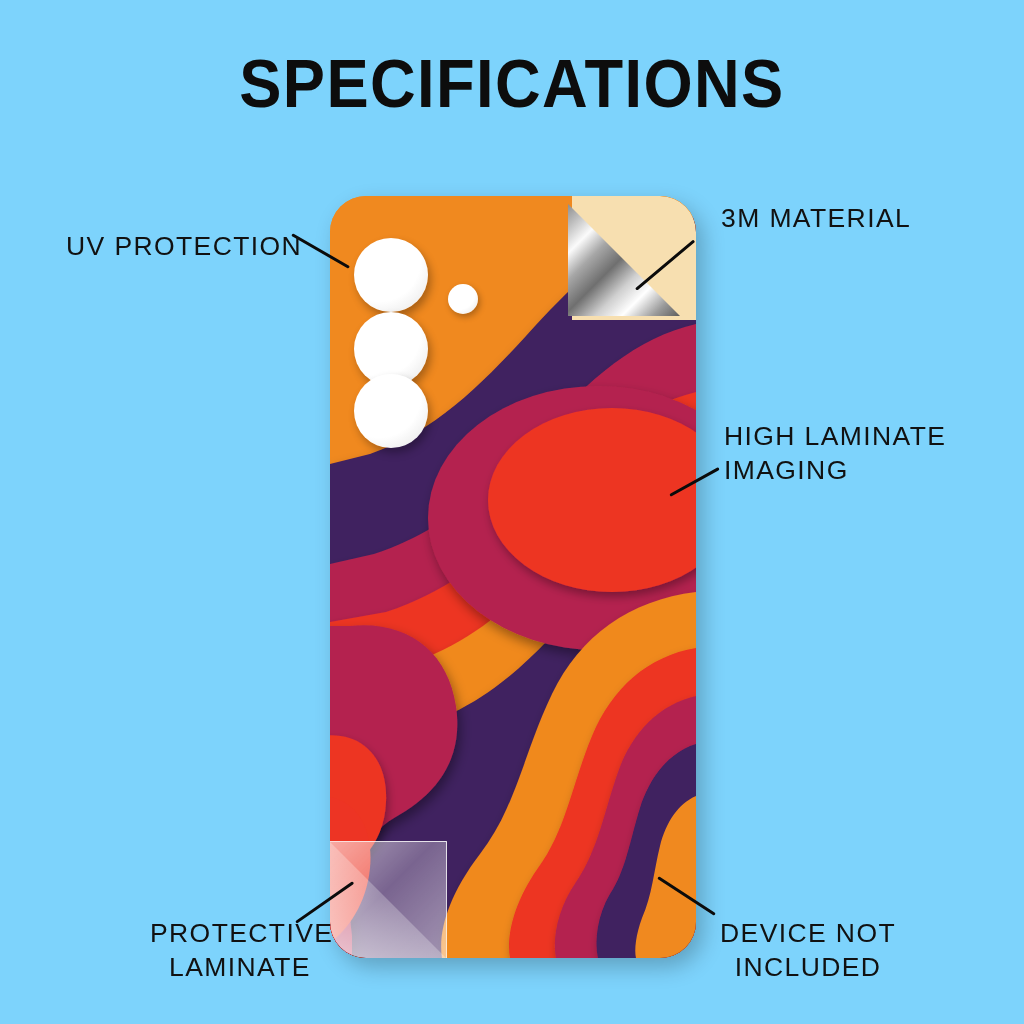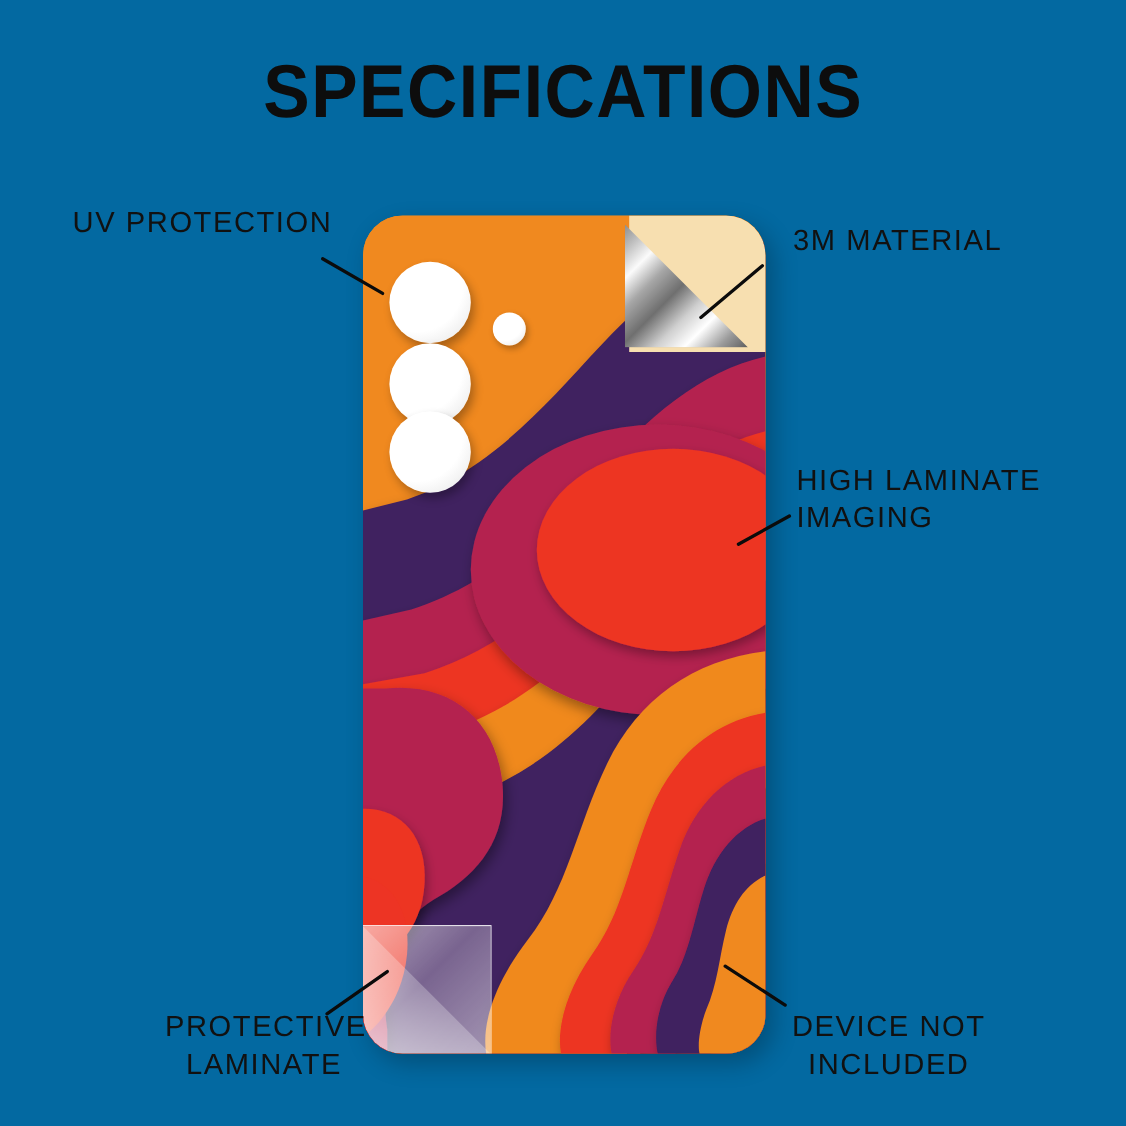--- a/index.html
+++ b/index.html
@@ -4,21 +4,21 @@
 <style>
   html, body {
     margin: 0;
     padding: 0;
     background: #ffffff;
   }
   #canvas {
     position: relative;
     width: 1024px;
     height: 1024px;
-    background: #0369a1;
+    background: #7dd3fc;
     overflow: hidden;
     font-family: "Liberation Sans", sans-serif;
   }
 
   
   #title {
     position: absolute;
     top: 44px;
     left: 0;
     width: 1024px;
@@ -37,21 +37,21 @@
   .callout {
     position: absolute;
     font-family: "Liberation Sans", sans-serif;
     font-weight: normal;
     font-size: 26.5px;
     letter-spacing: 1.4px;
     color: #111111;
     line-height: 1.28;
     white-space: pre-line;
   }
-  .callout.left  { text-align: left; }
+  .callout.left  { text-align: left; margin-top: 44px; }
   .callout.right { text-align: left; }
   .callout.center{ text-align: center; }
 
   #label-uv         { left: 66px;  top: 186px; }
   #label-3m         { left: 702px; top: 202px; margin-left: 19px; }
   #label-hq         { left: 724px; top: 420px; text-align: left; }
   #label-laminate   { left: 150px; top: 917px; text-align: center; width: 180px;}
   #label-device     { left: 718px; top: 917px; text-align: center; width: 180px;}
 
   

